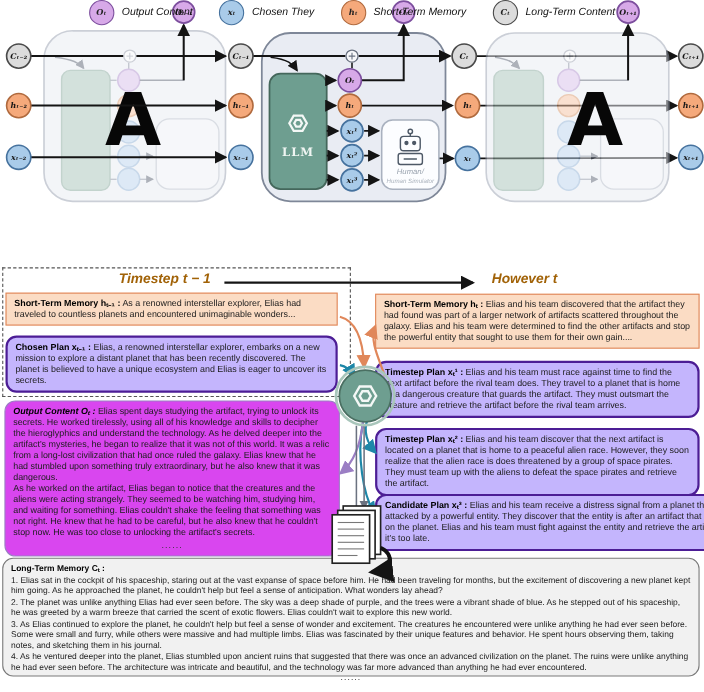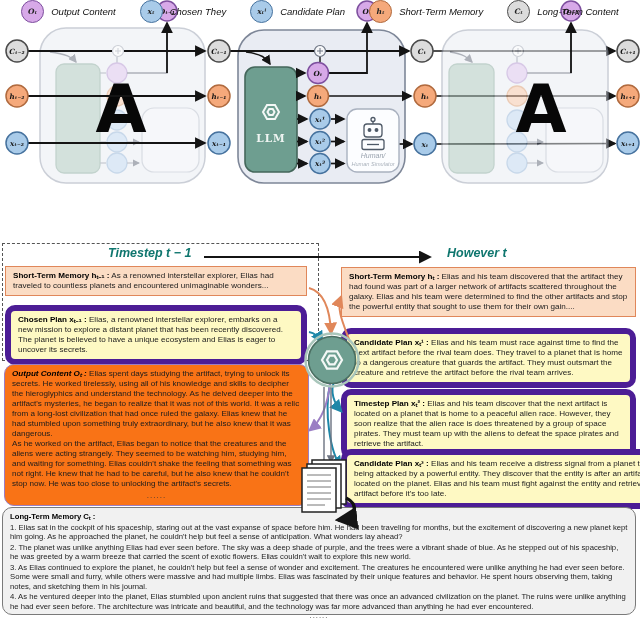--- a/index.html
+++ b/index.html
@@ -5,31 +5,31 @@
   html,body{margin:0;padding:0;background:#fff;}
   #page{position:relative;width:640px;height:629px;background:#ffffff;
         font-family:"Liberation Sans",sans-serif;overflow:hidden;}
   svg{display:block;}
   .abs{position:absolute;}
 
   
   .box{box-sizing:border-box;position:absolute;font-size:8.1px;line-height:1.24;
        color:#1c1c1c;padding:4px 7px;}
   .box-orange{background:#FBDCC4;border:1.7px solid #E0875A;border-radius:0;}
-  .box-blue{background:#fef9c3;border:6px solid #4c1d95;border-radius:10px;}
-  .box-purple{background:#f97316;border:1.8px solid #9B7EC4;border-radius:10px;}
+  .box-blue{background:#c4b5fd;border:2px solid #4c1d95;border-radius:10px;}
+  .box-purple{background:#d946ef;border:1.8px solid #9B7EC4;border-radius:10px;}
   .box-gray{background:#F1F1F1;border:1.5px solid #7A7A7A;border-radius:10px;
             font-size:7.7px;line-height:1.24;}
   .box-title{font-weight:bold;color:#000;}
   .box-title.it{font-style:italic;}
   .ellipsis-line{text-align:center;color:#333;letter-spacing:1px;margin-top:2px;}
   .ltm-item{margin-top:1px;}
 
   
-  .ts-header{position:absolute;font-weight:bold;font-style:italic;font-size:12.5px;color:#0f766e;}
+  .ts-header{position:absolute;font-weight:bold;font-style:italic;font-size:12.5px;color:#a16207;}
 
   
   #legend{position:absolute;left:0;top:200;width:640px;display:flex;
           justify-content:center;align-items:center;gap:24px;}
   .legend-item{display:flex;align-items:center;gap:7px;}
   .legend-circle{width:21px;height:21px;border-radius:50%;display:flex;
                  align-items:center;justify-content:center;
                  font-family:"DejaVu Serif",serif;font-style:italic;font-weight:bold;
                  font-size:7.5px;color:#222;}
   .lg-purple{background:#D7A9E8;border:1.6px solid #7D4F9E;}
@@ -208,24 +208,20 @@
   <div id="legend">
     <div class="legend-item">
       <div class="legend-circle lg-purple">Oₜ</div>
       <div class="legend-label">Output Content</div>
     </div>
     <div class="legend-item">
       <div class="legend-circle lg-blue">xₜ</div>
       <div class="legend-label">Chosen They</div>
     </div>
     <div class="legend-item">
-      <div class="legend-circle lg-blue">xₜⁱ</div>
-      <div class="legend-label">Candidate Plan</div>
-    </div>
-    <div class="legend-item">
       <div class="legend-circle lg-orange">hₜ</div>
       <div class="legend-label">Short-Term Memory</div>
     </div>
     <div class="legend-item">
       <div class="legend-circle lg-gray">Cₜ</div>
       <div class="legend-label">Long-Term Content</div>
     </div>
   </div>
 
   <div class="dashed-frame" style="left:2px;top:243px;width:315px;height:116px"></div>
@@ -250,21 +246,21 @@
     <div>As he worked on the artifact, Elias began to notice that the creatures and the aliens were acting strangely. They seemed to be watching him, studying him, and waiting for something. Elias couldn't shake the feeling that something was not right. He knew that he had to be careful, but he also knew that he couldn't stop now. He was too close to unlocking the artifact's secrets.</div>
     <div class="ellipsis-line">......</div>
   </div>
 
   <div class="box box-orange" style="left:341px;top:267px;width:295px">
     <span class="box-title">Short-Term Memory hₜ :</span>
     <span>Elias and his team discovered that the artifact they had found was part of a larger network of artifacts scattered throughout the galaxy. Elias and his team were determined to find the other artifacts and stop the powerful entity that sought to use them for their own gain....</span>
   </div>
 
   <div class="box box-blue" style="left:341px;top:328px;width:295px">
-    <span class="box-title">Candidate Plan xₜ¹ :</span>
+    <span class="box-title">Timestep Plan xₜ¹ :</span>
     <span>Elias and his team must race against time to find the next artifact before the rival team does. They travel to a planet that is home to a dangerous creature that guards the artifact. They must outsmart the creature and retrieve the artifact before the rival team arrives.</span>
   </div>
 
   <div class="box box-blue" style="left:341px;top:389px;width:295px">
     <span class="box-title">Timestep Plan xₜ² :</span>
     <span>Elias and his team discover that the next artifact is located on a planet that is home to a peaceful alien race. However, they soon realize that the alien race is does threatened by a group of space pirates. They must team up with the aliens to defeat the space pirates and retrieve the artifact.</span>
   </div>
 
   <div class="box box-blue" style="left:341px;top:449px;width:353px">
     <span class="box-title">Candidate Plan xₜ³ :</span>

